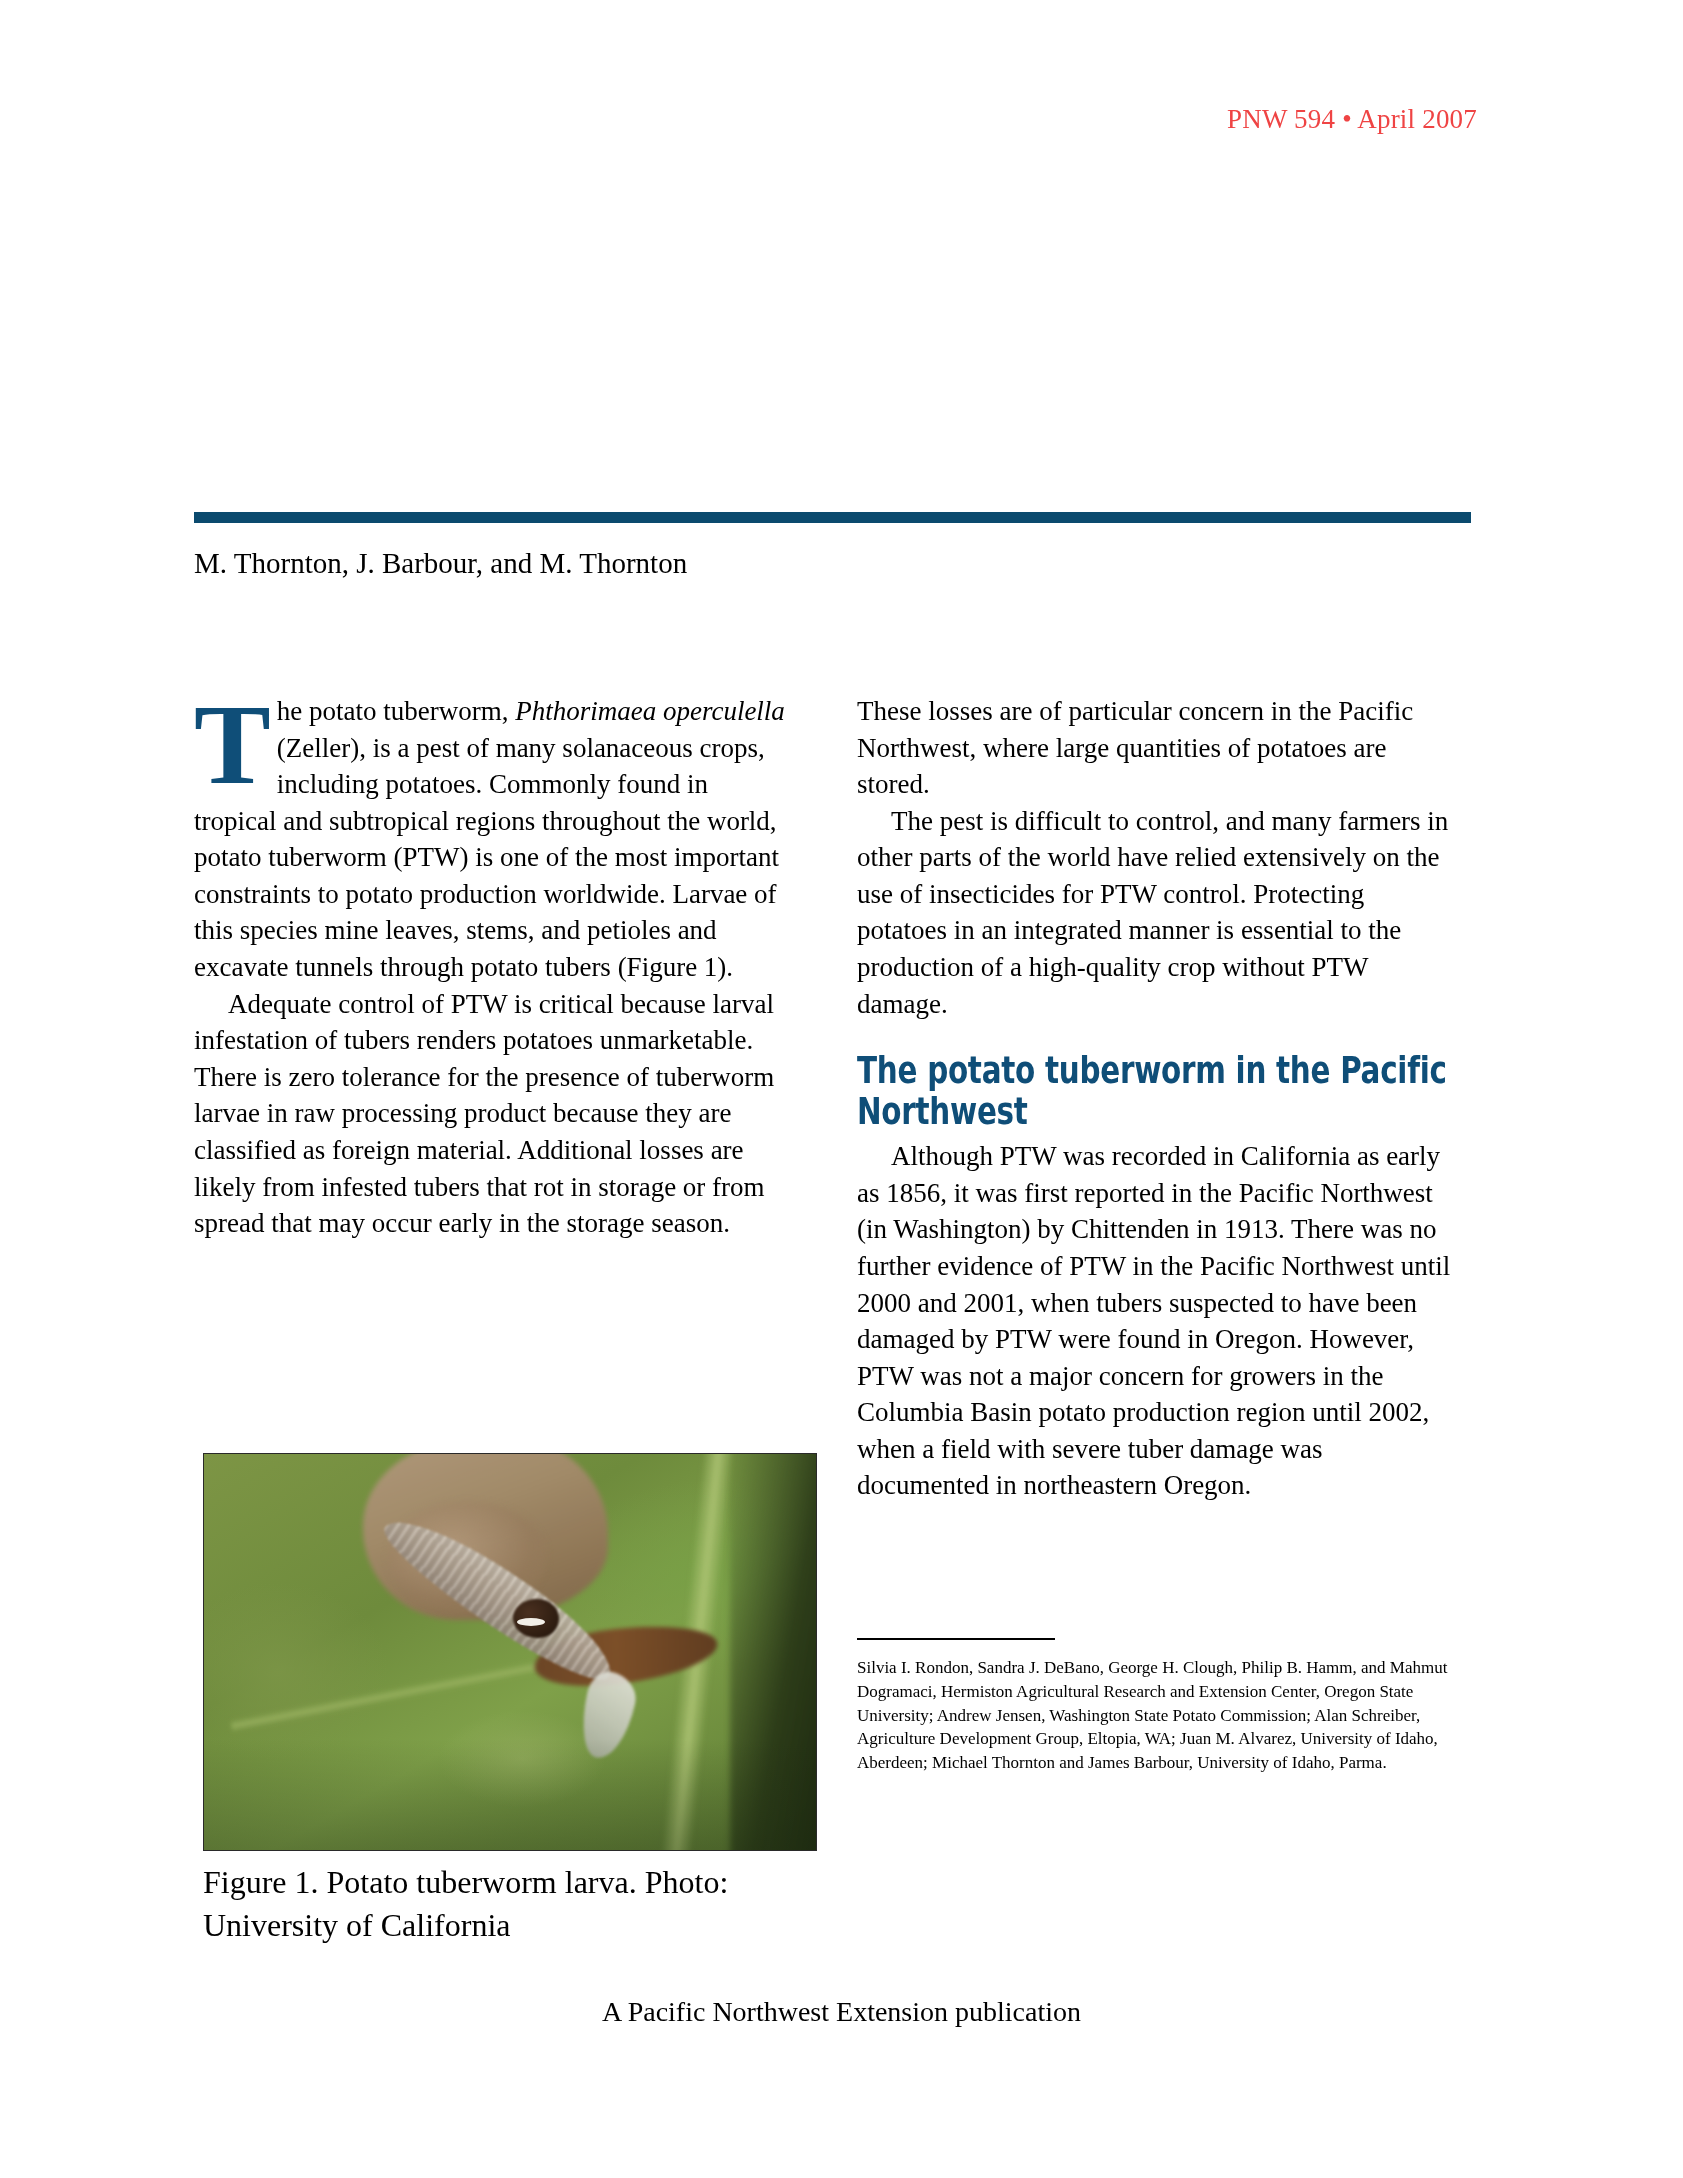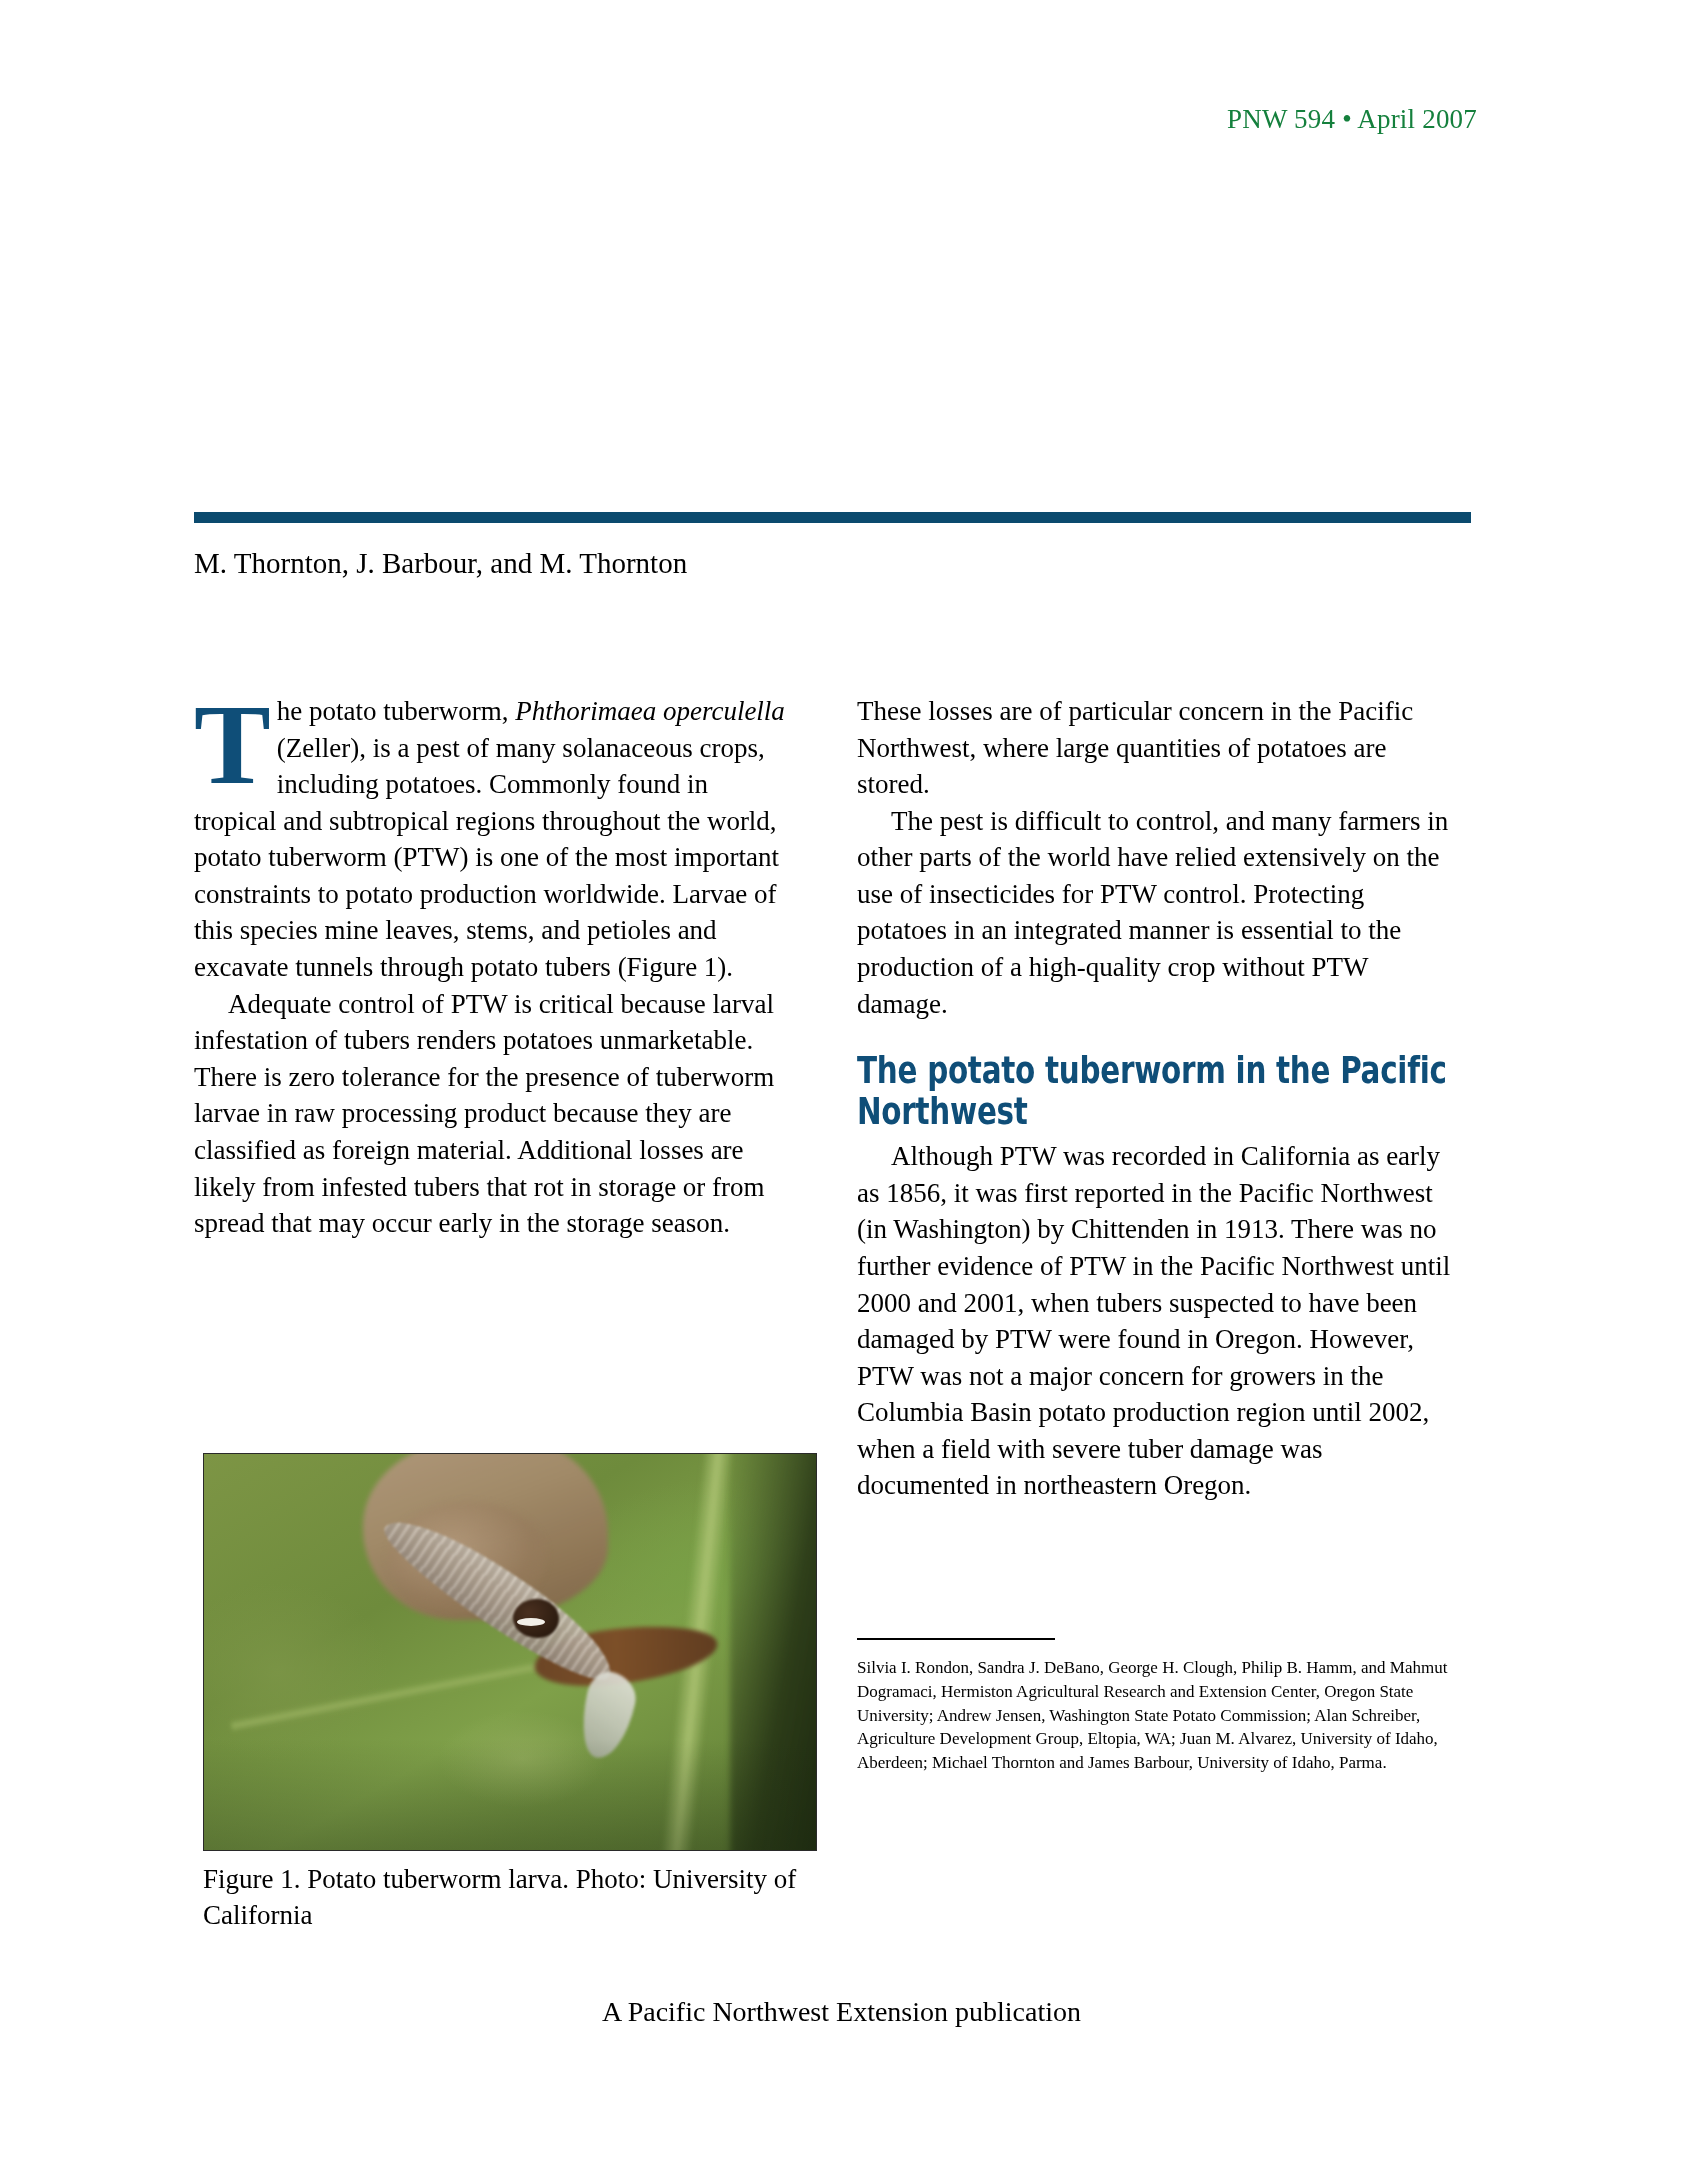--- a/index.html
+++ b/index.html
@@ -24,21 +24,21 @@
     background: #ffffff;
   }
 
   
   .pub-id {
     position: absolute;
     right: 206px;
     top: 104px;
     font-size: 27px;
     letter-spacing: 0.2px;
-    color: #15803d;
+    color: #ef4444;
     font-family: "Liberation Serif", "DejaVu Serif", serif;
     white-space: nowrap;
   }
 
   
   .title-block {
     position: absolute;
     left: 194px;
     top: 176px;
     width: 1287px;
@@ -288,21 +288,21 @@
     left: 0; right: 0; bottom: 0;
     height: 28%;
     background: linear-gradient(0deg, rgba(30,45,18,0.35) 0%, rgba(30,45,18,0) 100%);
   }
 
   .fig-caption {
     position: absolute;
     left: 203px;
     top: 1861px;
     width: 634px;
-    font-size: 27px;
+    font-size: 32px;
     line-height: 1.34;
   }
 
   
   .footer {
     position: absolute;
     left: 0;
     top: 1992px;
     width: 1683px;
     text-align: center;

